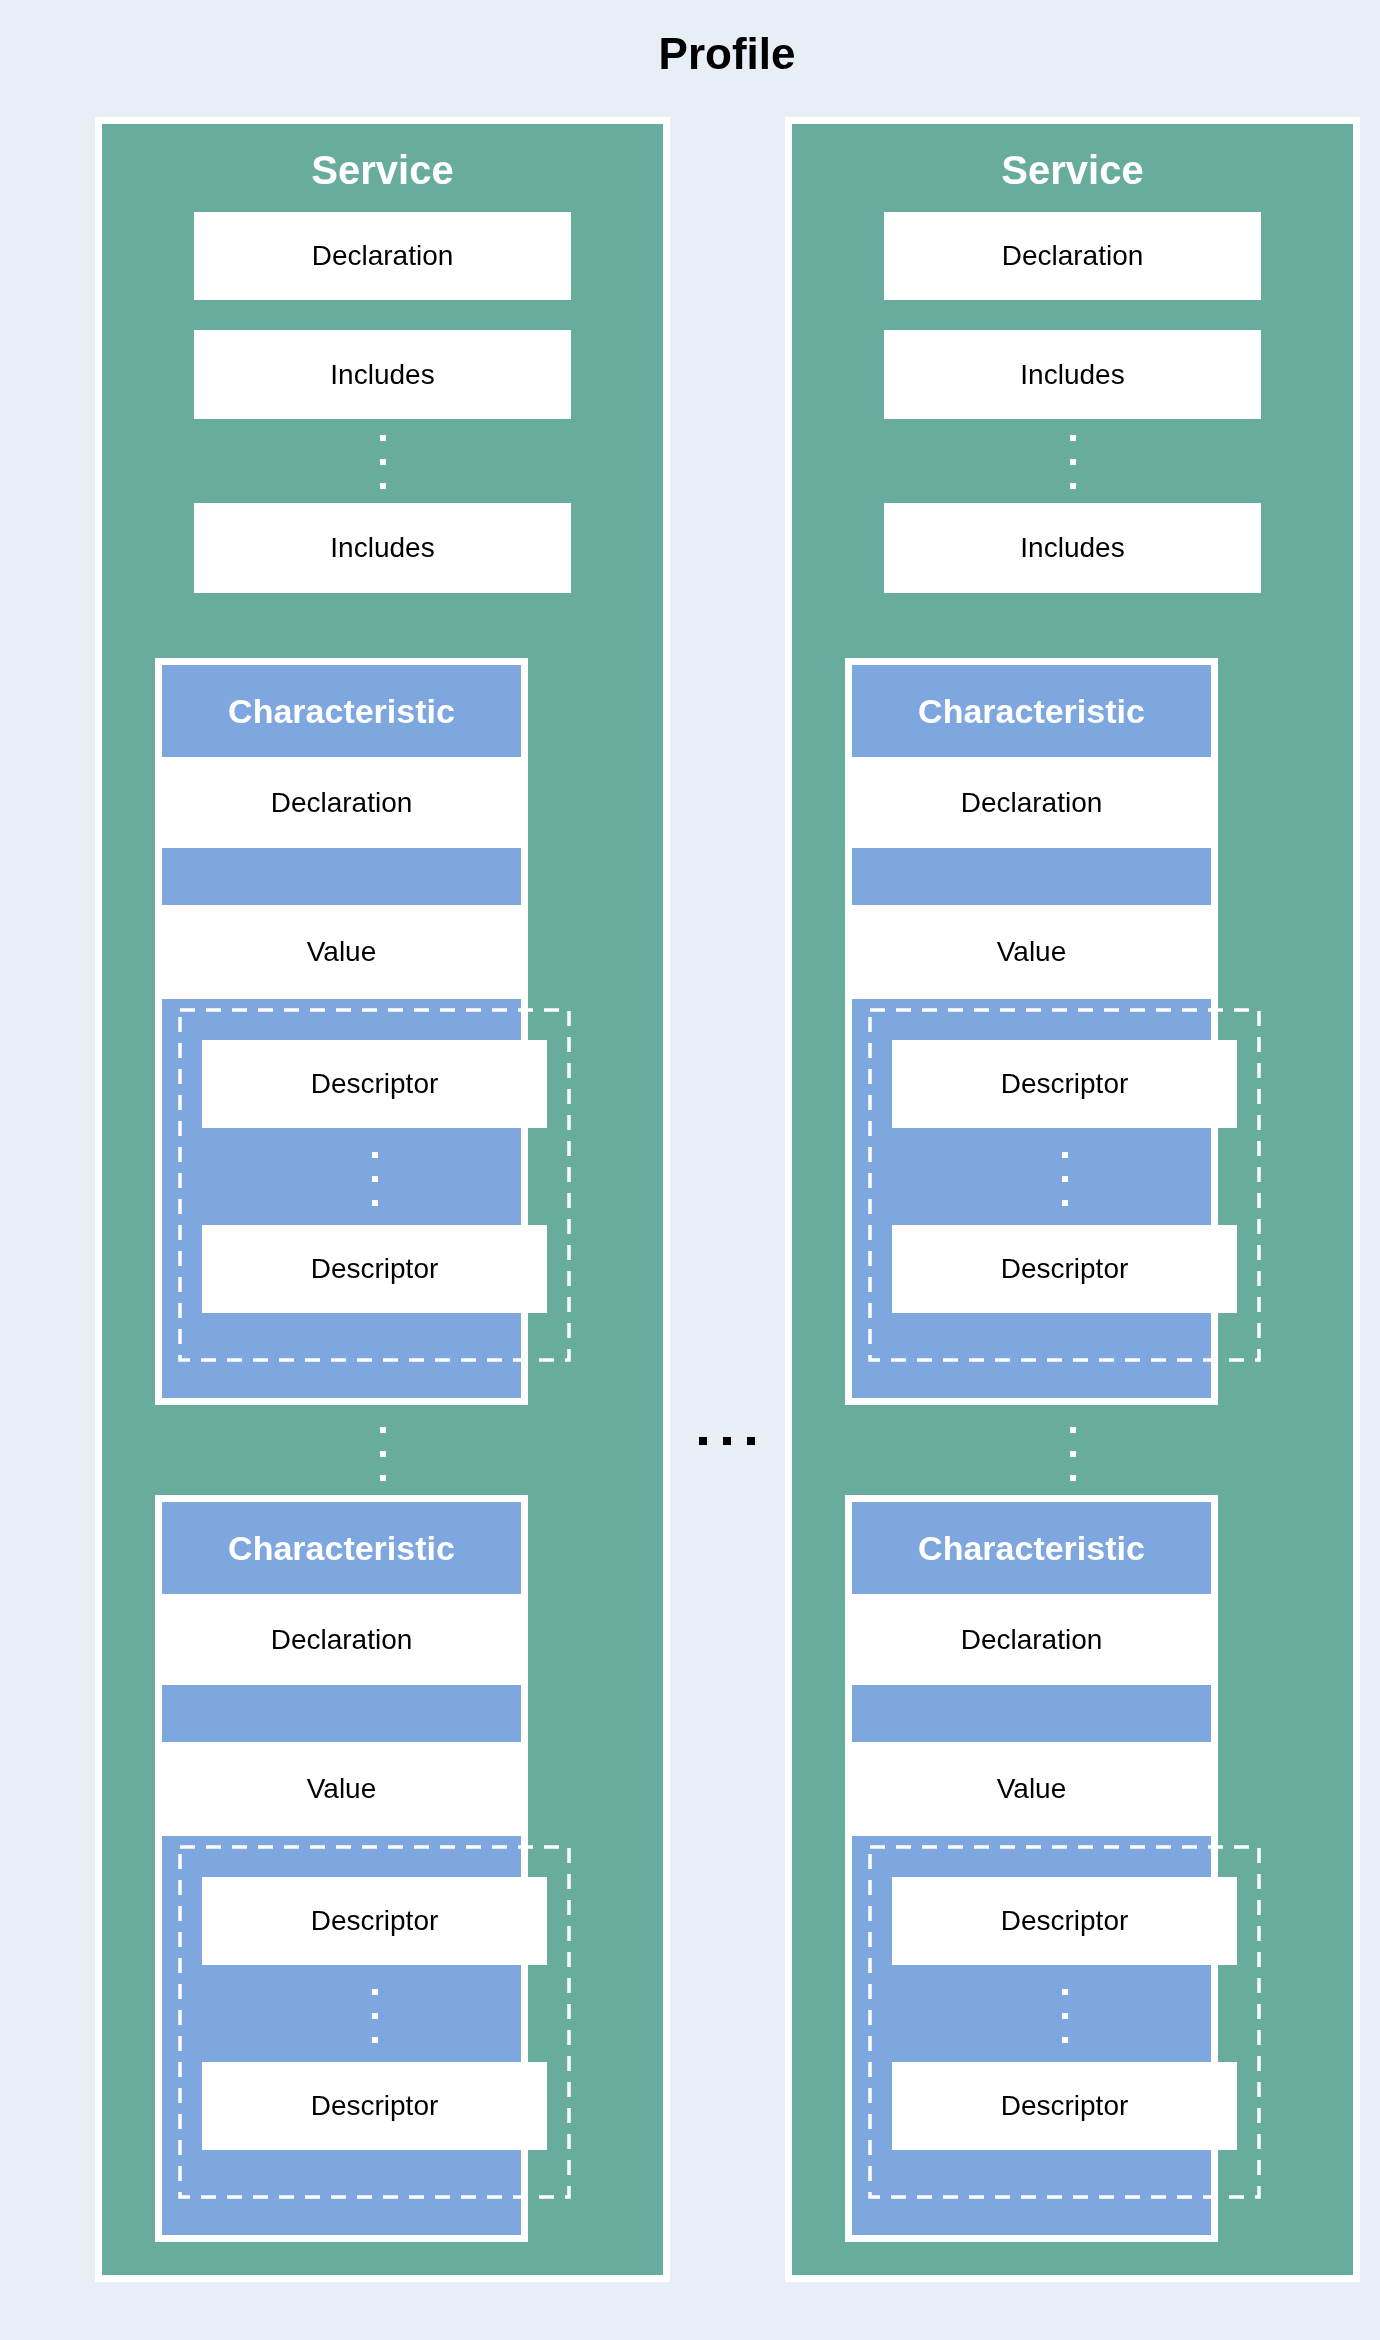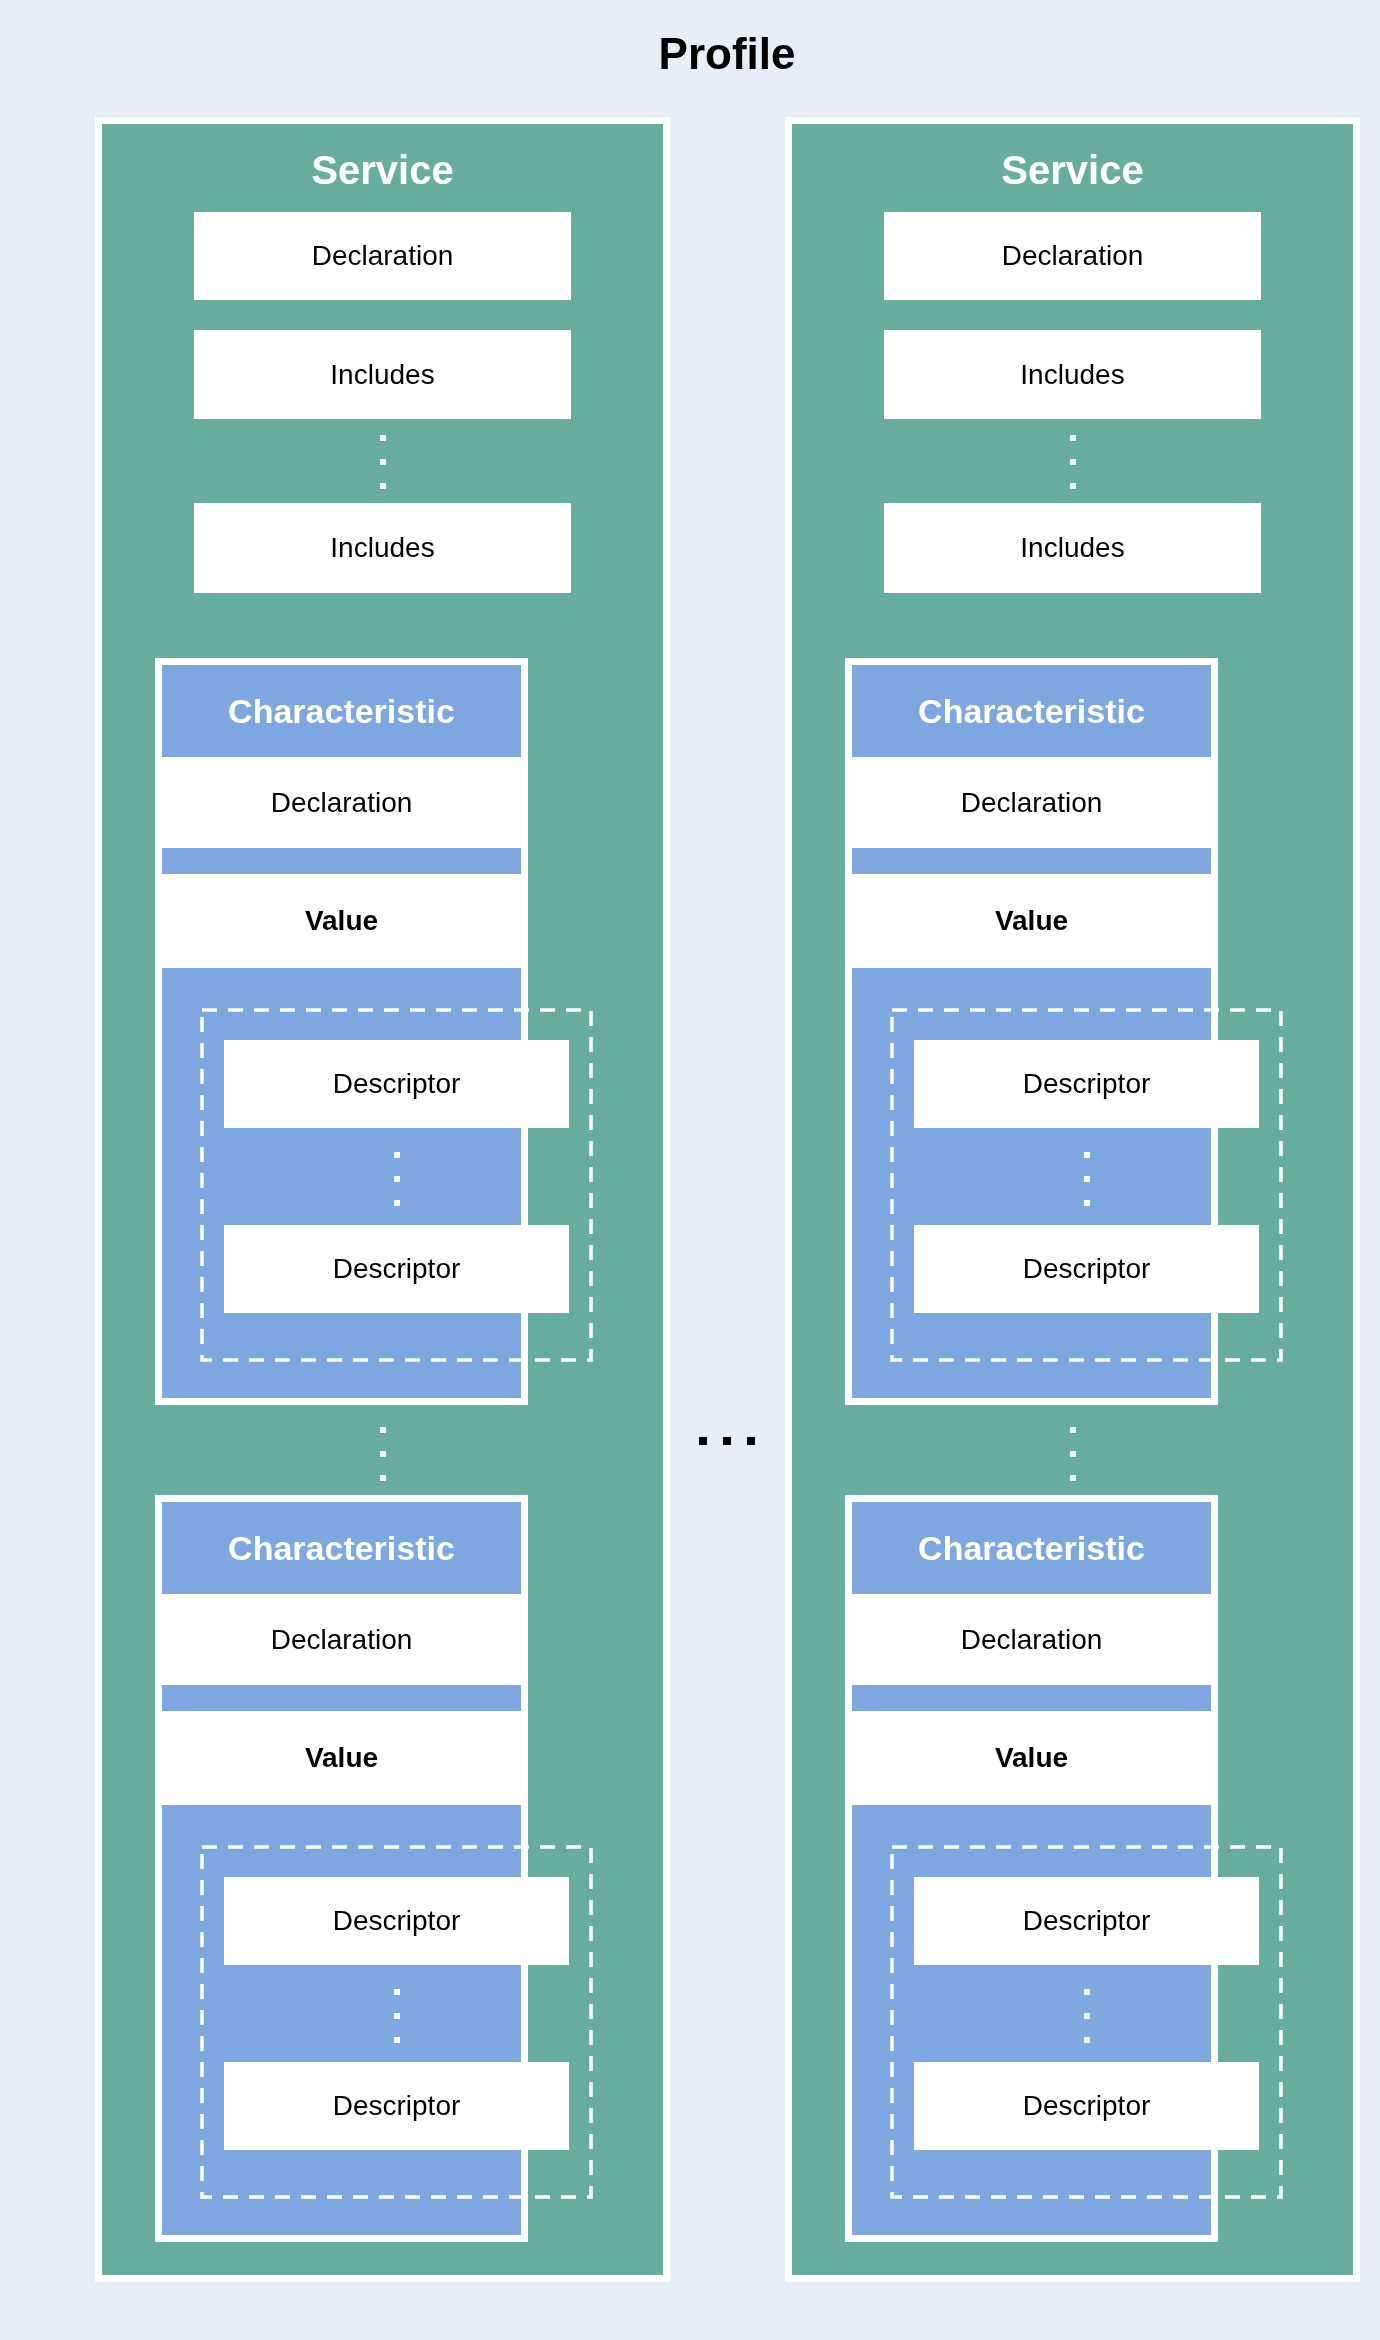--- a/index.html
+++ b/index.html
@@ -51,24 +51,24 @@
     background:#7ea6df;border:7px solid #ffffff;box-sizing:border-box;
   }
   .char-a{top:534px;}
   .char-b{top:1371px;}
   .char-header{
     position:absolute;top:24px;left:0;right:0;text-align:center;
     font-size:34px;line-height:44px;font-weight:bold;color:#ffffff;
   }
   .char > .wbox{width:362px;left:calc(50% - 181px);}
   .c-decl{top:92px;height:91px;}
-  .c-val{top:209px;height:94px;font-weight:bold;}
+  .c-val{top:240px;height:94px;}
   
   .desc-group{
-    position:absolute;left:38px;top:343px;width:393px;height:354px;
+    position:absolute;left:16px;top:343px;width:393px;height:354px;
   }
   .dash-svg{position:absolute;left:0;top:0;}
   .desc-group .wbox{width:345px;left:24px;}
   .d-first{top:32px;height:88px;}
   .d-last{top:217px;height:88px;}
   .desc-dots{left:calc(50% - 3px);top:144px;}
   
   .mid-ellipsis{
     position:absolute;left:662px;top:1437px;
     display:flex;flex-direction:row;gap:16px;

